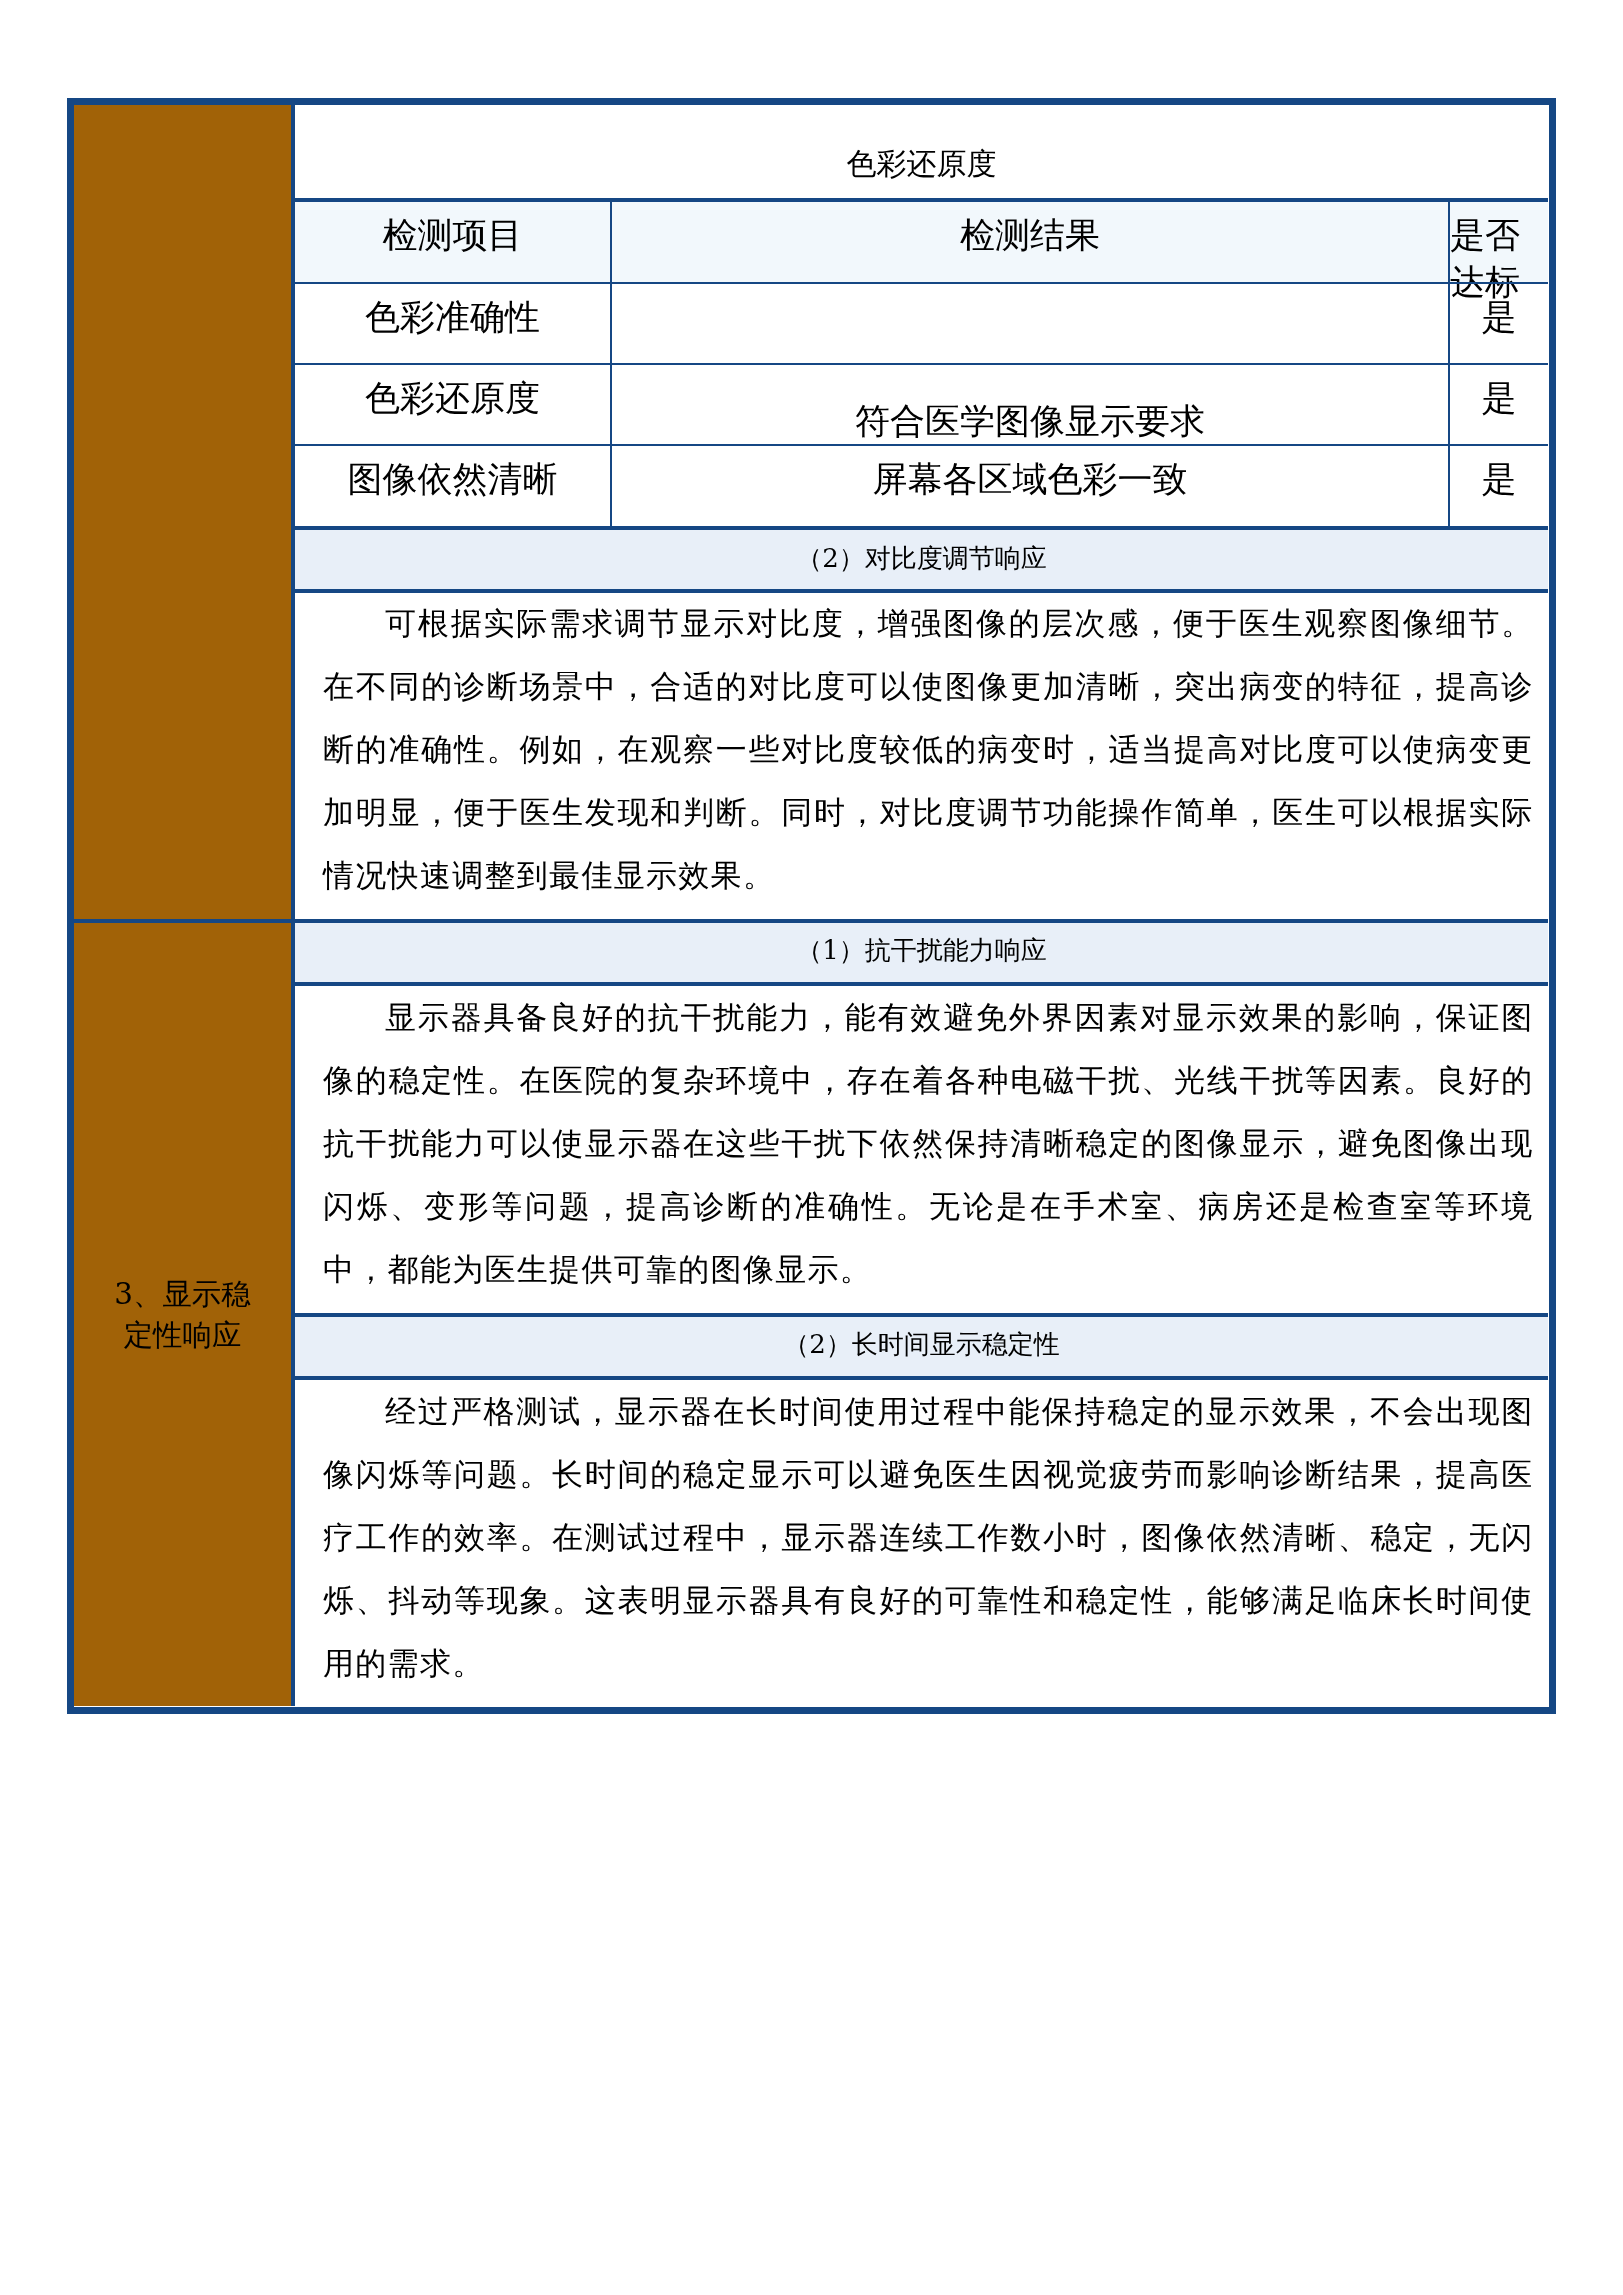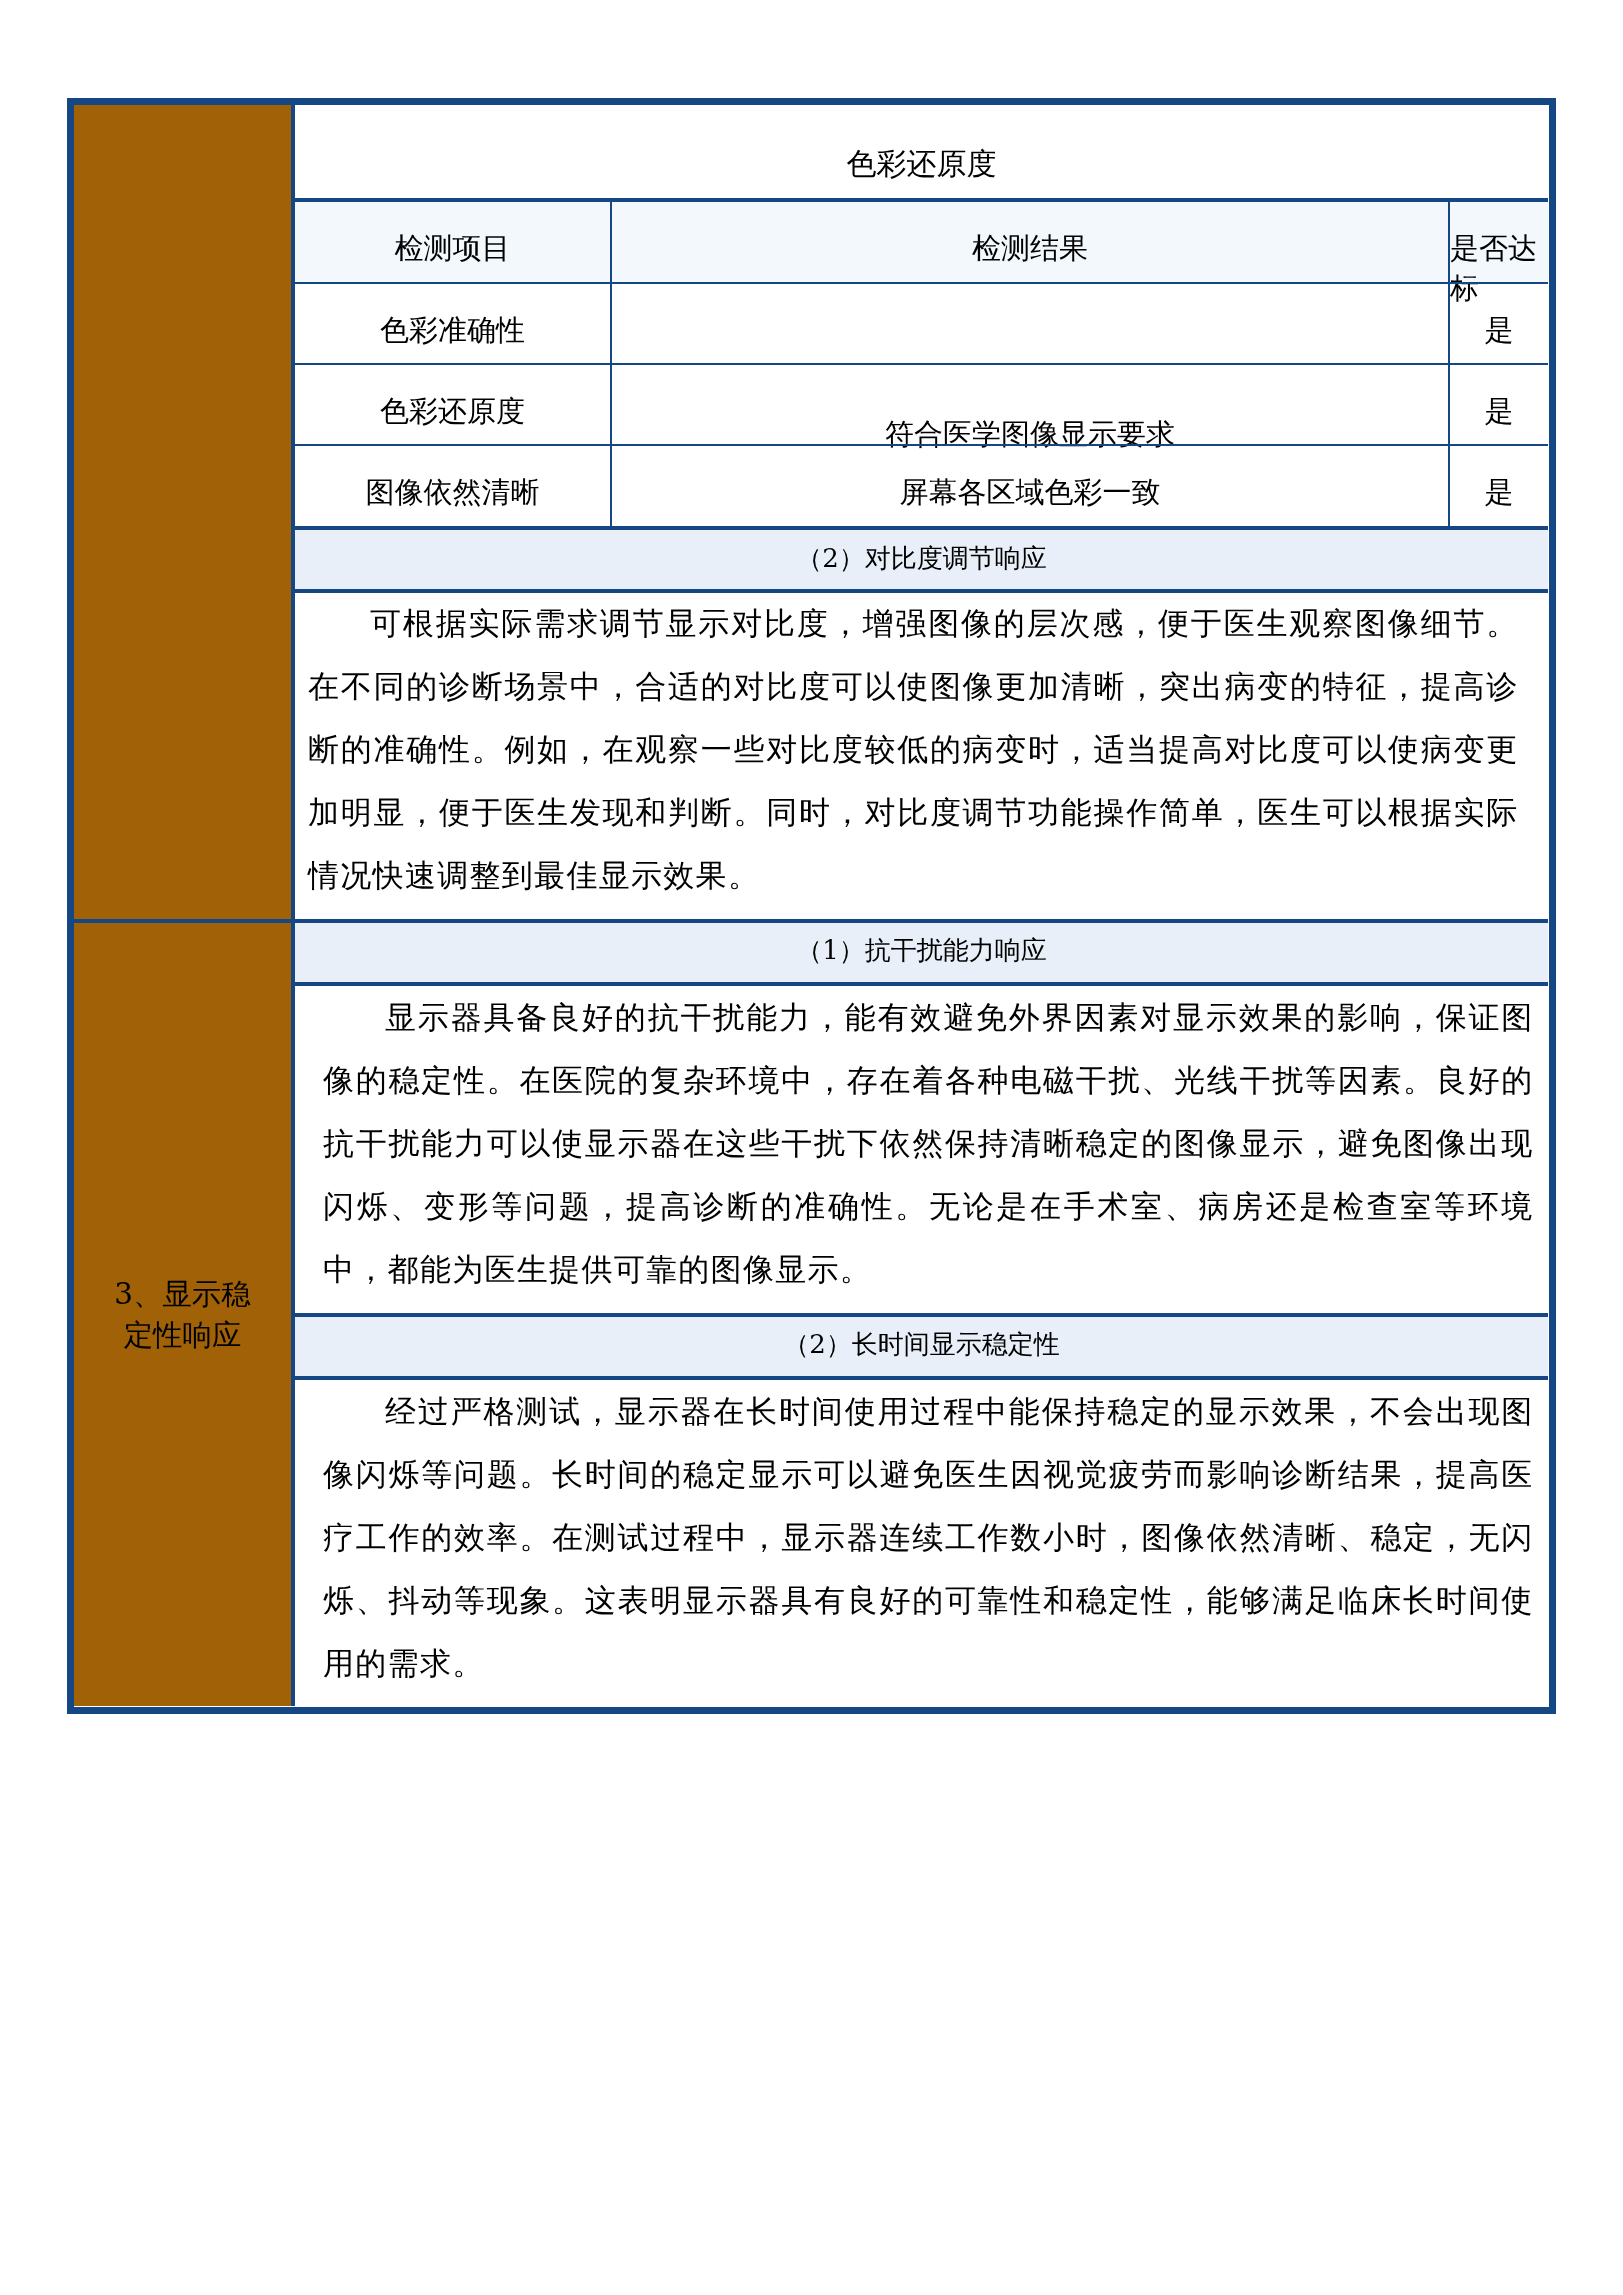--- a/index.html
+++ b/index.html
@@ -9,22 +9,22 @@
                 box-sizing: border-box; border: 7.9px solid #154784; background: #fff; }
   .abs { position: absolute; box-sizing: border-box; }
   .hline { position: absolute; background: #154784; }
   .vline { position: absolute; background: #154784; }
   .leftcol { background: #a16207; }
   .subhead { background: #e8eff8; display: flex; align-items: center; justify-content: center;
              font-size: 26px; padding-bottom: 3.9px; }
   .title-cell { display: flex; justify-content: center; align-items: flex-start; padding-top: 13px;
                 font-size: 30px; }
   .thead { background: #f2f8fc; }
-  .cell { display: flex; justify-content: center; align-items: flex-start; padding-top: 27px;
-          font-size: 29px; }
+  .cell { display: flex; justify-content: center; align-items: flex-start; padding-top: 10px;
+          font-size: 35px; }
   .para { font-size: 31px; line-height: 63px; text-align: justify; text-indent: 2em;
           letter-spacing: 1.3px; padding: 0 14.4px 0 28px; }
   .label { display: flex; align-items: center; justify-content: center; text-align: center;
            font-size: 29.4px; line-height: 41px; }
   .label span { display: block; width: 157px; }
 </style>
 </head>
 <body>
 
 <div class="page-table">
@@ -91,21 +91,21 @@
     <div class="vline" style="left:315px; top:0; width:2px; height:324px;"></div>
     <div class="vline" style="left:1153px; top:0; width:2px; height:324px;"></div>
   </div>
 
   <div class="hline" style="left:221px; top:421px; width:1253px; height:3.9px;"></div>
 
   <div class="abs subhead" style="left:221px; top:425px; width:1253px; height:60px;">
     <span>（2）对比度调节响应</span>
   </div>
   <div class="hline" style="left:221px; top:484px; width:1253px; height:3.9px;"></div>
-  <div class="abs para" style="left:206px; top:487px; width:1253px; height:327px;">可根据实际需求调节显示对比度，增强图像的层次感，便于医生观察图像细节。在不同的诊断场景中，合适的对比度可以使图像更加清晰，突出病变的特征，提高诊断的准确性。例如，在观察一些对比度较低的病变时，适当提高对比度可以使病变更加明显，便于医生发现和判断。同时，对比度调节功能操作简单，医生可以根据实际情况快速调整到最佳显示效果。</div>
+  <div class="abs para" style="left:221px; top:487px; width:1253px; height:327px;">可根据实际需求调节显示对比度，增强图像的层次感，便于医生观察图像细节。在不同的诊断场景中，合适的对比度可以使图像更加清晰，突出病变的特征，提高诊断的准确性。例如，在观察一些对比度较低的病变时，适当提高对比度可以使病变更加明显，便于医生发现和判断。同时，对比度调节功能操作简单，医生可以根据实际情况快速调整到最佳显示效果。</div>
 
   <div class="hline" style="left:0; top:814px; width:1474px; height:3.9px;"></div>
 
   <div class="abs subhead" style="left:221px; top:818px; width:1253px; height:59px;">
     <span>（1）抗干扰能力响应</span>
   </div>
   <div class="hline" style="left:221px; top:877px; width:1253px; height:3.9px;"></div>
   <div class="abs para" style="left:221px; top:881px; width:1253px; height:327px;">显示器具备良好的抗干扰能力，能有效避免外界因素对显示效果的影响，保证图像的稳定性。在医院的复杂环境中，存在着各种电磁干扰、光线干扰等因素。良好的抗干扰能力可以使显示器在这些干扰下依然保持清晰稳定的图像显示，避免图像出现闪烁、变形等问题，提高诊断的准确性。无论是在手术室、病房还是检查室等环境中，都能为医生提供可靠的图像显示。</div>
 
   <div class="hline" style="left:221px; top:1208px; width:1253px; height:3.9px;"></div>

